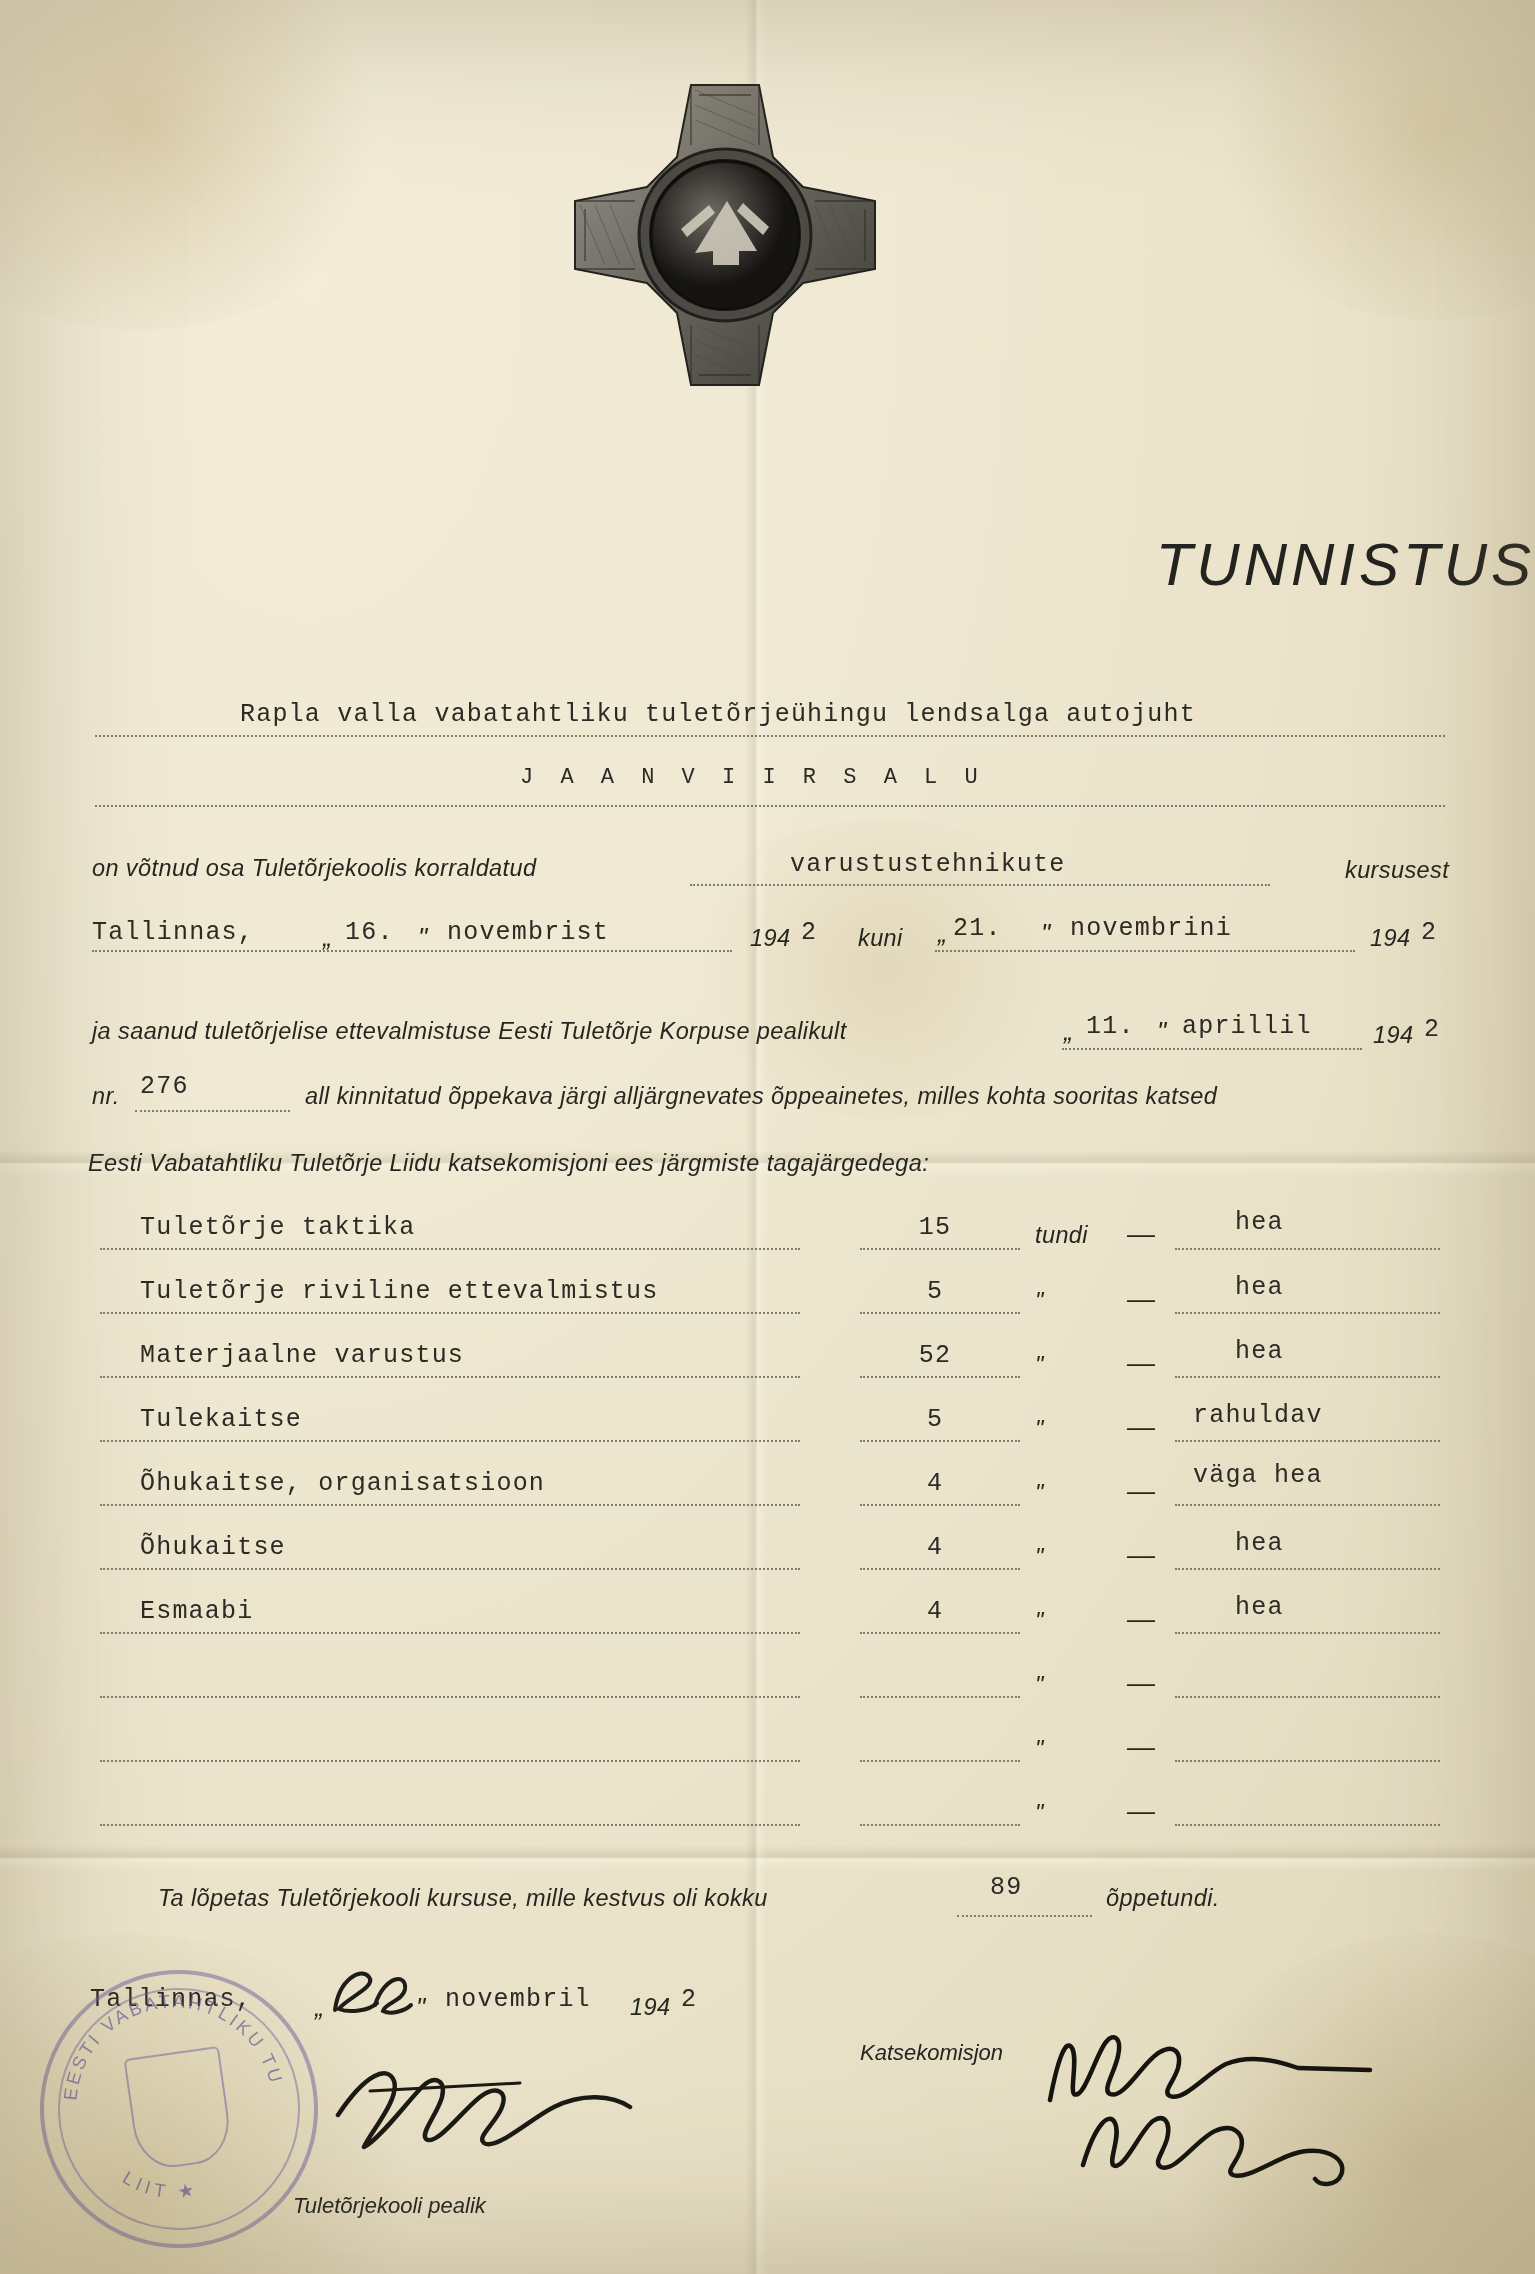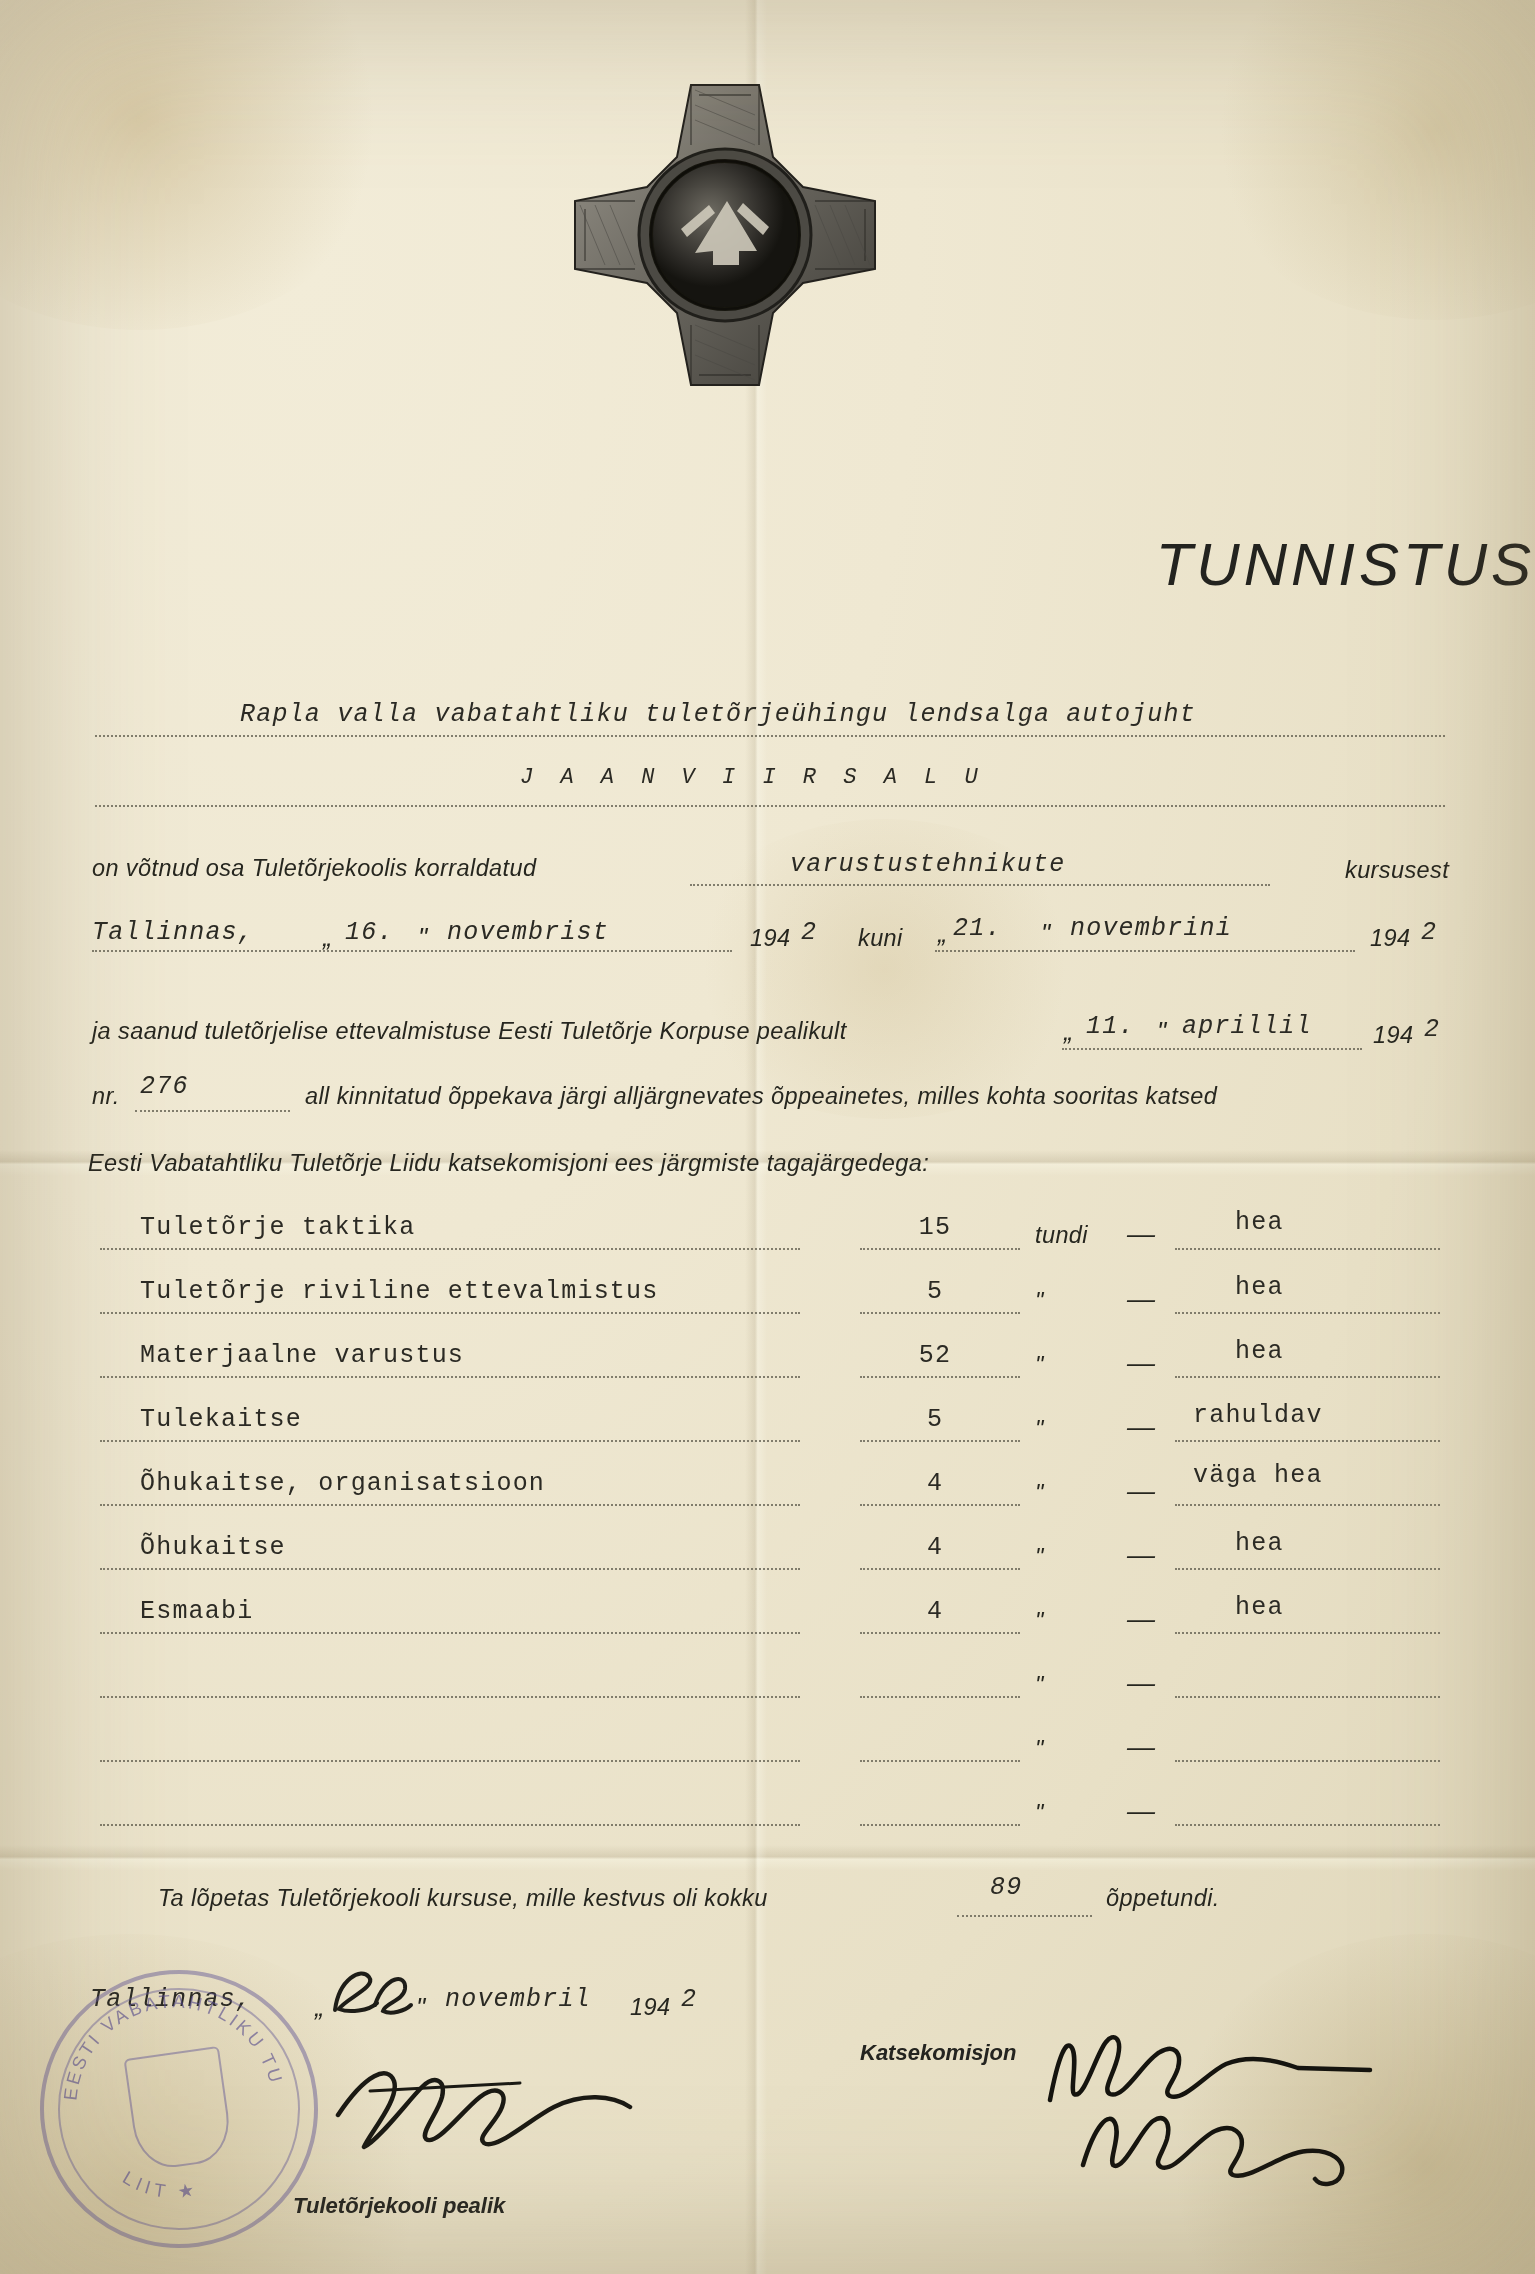--- a/index.html
+++ b/index.html
@@ -76,21 +76,21 @@
   
   .typed {
     font-family: "Liberation Mono", monospace;
     font-size: 25px;
     color: #2b2a24;
     letter-spacing: 1.2px;
     white-space: nowrap;
   }
   .typed.wide { letter-spacing: 7px; }
 
-  .row { position: absolute; font-style: italic; }
+  .row { position: absolute; }
   .dots {
     position: absolute;
     border-bottom: 2px dotted #5d5a4c;
     opacity: .75;
   }
 
   
   .subj-name { position:absolute; }
   .subj-hours { position:absolute; text-align:center; }
   .subj-unit { position:absolute; }
@@ -128,21 +128,21 @@
     transform: translate(-50%,-50%);
     width: 92px; height: 110px;
     border: 2.5px solid rgba(96,86,150,.55);
     border-radius: 6px 6px 40% 40%;
   }
 
   .sig { position:absolute; pointer-events:none; }
 
   .caption-bold {
     font-style: italic;
-    font-weight: bold;
+    font-weight: normal;
     font-size: 22px;
     color: #242420;
   }
   .vignette {
     position:absolute; inset:0; pointer-events:none;
     box-shadow: inset 0 0 170px rgba(120,102,62,.38);
   }
 </style>
 </head>
 <body>

